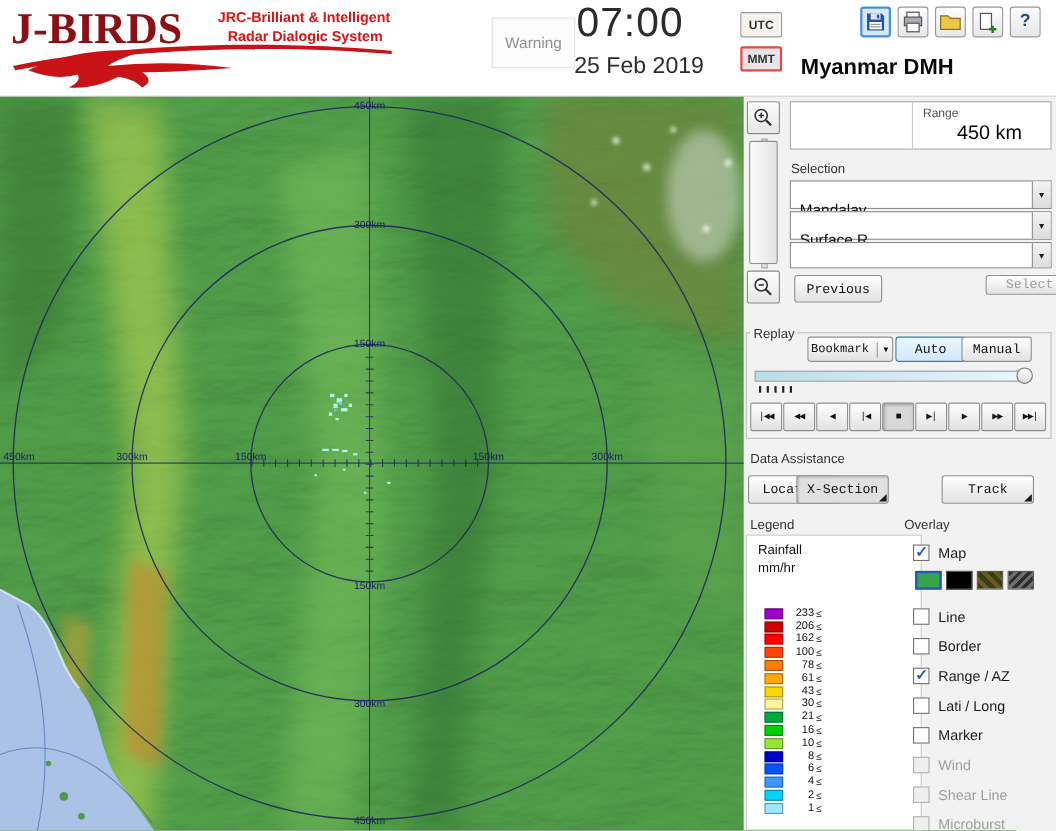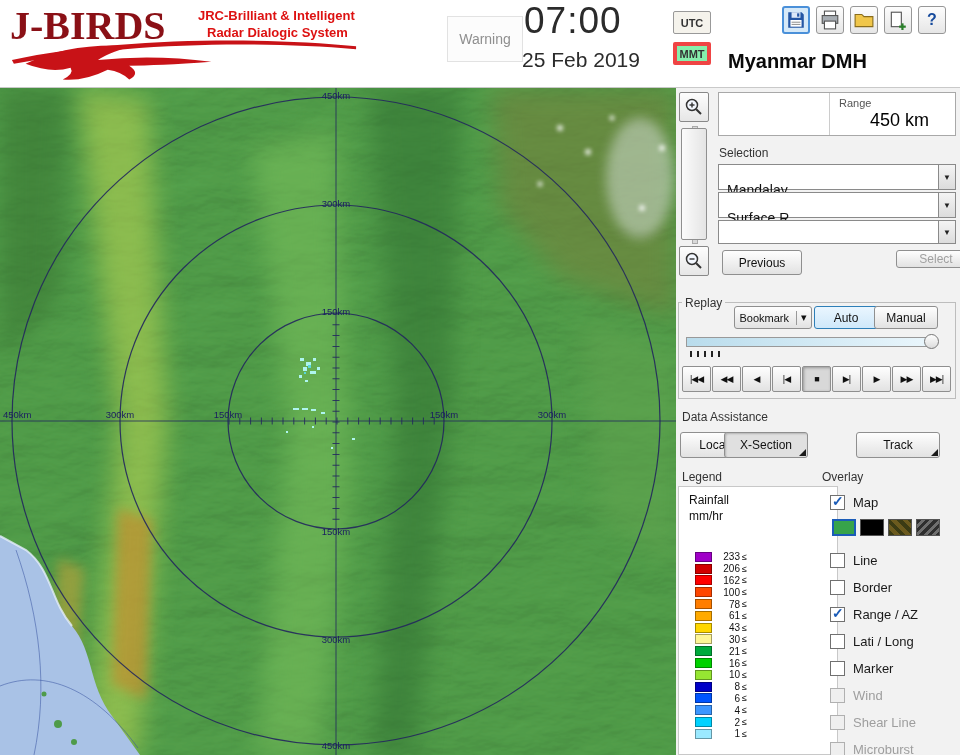--- a/index.html
+++ b/index.html
@@ -11,21 +11,21 @@
   .logo-title { position:absolute; left:10px; top:2px; font-family:"Liberation Serif", serif; font-weight:bold; font-size:40px; color:#8a1016; letter-spacing:0; }
   .logo-sub { position:absolute; color:#dd1111; font-weight:bold; font-size:13px; white-space:nowrap; }
   .s1 { left:198px; top:8px; }
   .s2 { left:207px; top:25px; }
   .eagle { position:absolute; left:8px; top:30px; width:352px; height:52px; }
   .warning { position:absolute; left:447px; top:16px; width:76px; height:46px; border:1px solid #e2e2e2; background:#fcfcfc; display:flex; align-items:center; justify-content:center; font-size:14px; color:#8f8f8f; }
   .time { position:absolute; left:524px; top:0px; font-size:37px; color:#2b2b2b; letter-spacing:1px; }
   .date { position:absolute; left:522px; top:48px; font-size:21px; color:#2b2b2b; white-space:nowrap; }
   .tz { position:absolute; left:673px; width:38px; height:23px; background:#f5f3ec; border:1px solid #999; border-radius:2px; font-size:11px; font-weight:bold; color:#333; cursor:pointer; }
   .tz.utc { top:11px; }
-  .tz.mmt { top:42px; border:4px solid #ef4444; background:#86efac; }
+  .tz.mmt { top:42px; border:2px solid #ef4444; background:#e5e5e5; }
   .toolbar { position:absolute; left:782px; top:6px; display:flex; gap:6px; }
   .tool-btn { width:28px; height:28px; background:linear-gradient(#fdfdfd,#e6e6e6); border:1px solid #979797; border-radius:3px; display:flex; align-items:center; justify-content:center; cursor:pointer; }
   .tool-btn.active { background:#d6e9f8; border:2px solid #4a90d9; }
   .qmark { font-size:16px; font-weight:bold; color:#164a9c; }
   .org { position:absolute; left:728px; top:50px; font-size:20px; font-weight:600; color:#0a0a0a; white-space:nowrap; }
 
   
   .map-wrap { position:absolute; left:0; top:88px; width:676px; height:667px; overflow:hidden; background:#54a04c; }
   .side-area { position:absolute; left:676px; top:88px; width:284px; height:667px; background:#f2f2f2; }
 
@@ -39,21 +39,21 @@
   
   .range-box { position:absolute; left:718px; top:92px; width:238px; height:44px; background:#fff; border:1px solid #a8a8a8;text-align:right; }
   .range-div { position:absolute; left:110px; top:0; width:1px; height:100%; background:#ccc; }
   .range-label { position:absolute; left:120px; top:4px; font-size:11px; color:#555; }
   .range-value { position:absolute; right:26px; top:17px; font-size:18px; color:#000; }
   .sel-label { position:absolute; left:719px; top:146px; font-size:12px; color:#333; }
   .combo { position:absolute; left:718px; width:238px; height:26px; background:#fff; border:1px solid #8a8a8a; cursor:pointer; }
   .combo .val { position:absolute; left:8px; top:17px; font-size:14px; color:#111; }
   .combo .drop { position:absolute; right:0; top:0; width:17px; height:100%; background:linear-gradient(#f4f4f4,#dcdcdc); border-left:1px solid #8a8a8a; display:flex; align-items:center; justify-content:center; font-size:8px; color:#222; }
   .c1 { top:164px; } .c2 { top:192px; } .c3 { top:220px; height:24px; } .c3 .val { top:3px; }
-  .btn { background:linear-gradient(#fefefe,#e2e2e2); border:1px solid #8f8f8f; border-radius:3px; font-size:12px; color:#111; display:flex; align-items:center; justify-content:center; cursor:pointer; font-family:Liberation Sans, sans-serif; }
+  .btn { background:linear-gradient(#fefefe,#e2e2e2); border:1px solid #8f8f8f; border-radius:3px; font-size:12px; color:#111; display:flex; align-items:center; justify-content:center; cursor:pointer; font-family:Liberation Mono, monospace; }
   .prev-btn { position:absolute; left:722px; top:250px; width:80px; height:25px; }
   .select-btn { position:absolute; left:896px; top:250px; width:80px; height:18px; color:#a0a0a0; }
 
   
   .replay-box { position:absolute; left:678px; top:302px; width:278px; height:97px; border:1px solid #bdbdbd; }
   .replay-label { position:absolute; left:682px; top:296px; font-size:12px; color:#333; background:#f2f2f2; padding:0 3px; z-index:2; }
   .bookmark-btn { position:absolute; left:734px; top:306px; width:78px; height:23px; font-size:11px; gap:4px; }
   .bookmark-btn .sep { width:1px; height:14px; background:#999; margin-left:3px; }
   .seg { position:absolute; top:306px; height:23px; font-size:12px; }
   .auto-btn { left:814px; width:64px; background:linear-gradient(#eaf6ff,#cfe8fa); border:1px solid #2e7fb8; }
@@ -71,21 +71,21 @@
   .da-btn .corner { position:absolute; right:1px; bottom:1px; width:0; height:0; border-left:7px solid transparent; border-bottom:7px solid #1a1a1a; }
   .da-loc { left:680px; } .da-xs { left:724px; background:#e0e0e0; box-shadow:inset 1px 1px 2px rgba(0,0,0,.2); } .da-tr { left:856px; }
 
   
   .legend-label { position:absolute; left:682px; top:470px; font-size:12px; color:#333; }
   .overlay-label { position:absolute; left:822px; top:470px; font-size:12px; color:#333; }
   .legend-box { position:absolute; left:678px; top:486px; width:160px; height:269px; background:#fff; border:1px solid #c8c8c8; overflow:hidden; }
   .lg-title { position:absolute; left:10px; top:6px; font-size:12px; color:#111; }
   .lg-units { position:absolute; left:10px; top:22px; font-size:12px; color:#111; }
   .lg-rows { position:absolute; left:16px; top:64px; }
-  .lg-row { display:flex; align-items:center; height:11.8px; }
+  .lg-row { display:flex; align-items:flex-end; height:11.8px; }
   .lg-sw { width:17px; height:10px; border:1px solid rgba(0,0,0,.35); }
   .lg-v { width:24px; text-align:right; font-size:10px; color:#111; margin-left:4px; }
   .lg-le { font-size:9px; color:#111; margin-left:2px; }
 
   
   .overlay-col { position:absolute; left:824px; top:486px; width:134px; height:269px; overflow:hidden; }
   .ov-row { position:absolute; left:6px; display:flex; align-items:center; gap:8px; height:20px; cursor:pointer; }
   .cb { width:15px; height:15px; background:#fff; border:1px solid #707070; position:relative; flex:0 0 auto; }
   .cb.checked::after { content:"✓"; position:absolute; left:1px; top:-3px; font-size:14px; font-weight:bold; color:#1b5cb8; }
   .ov-row .lbl { font-size:13px; color:#1a1a1a; white-space:nowrap; }

